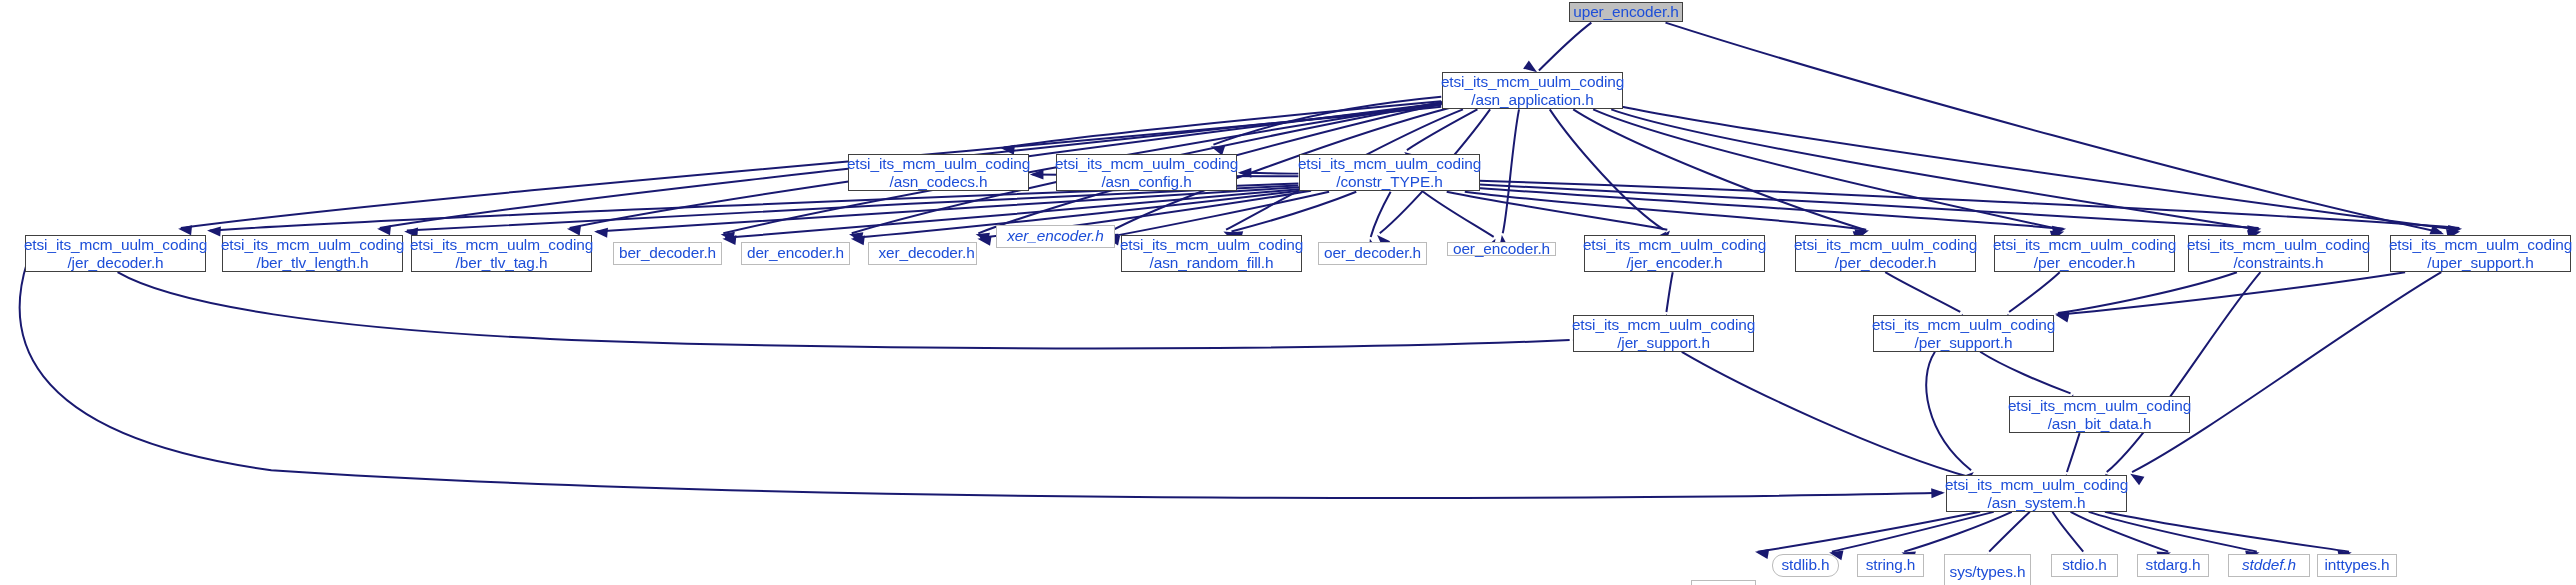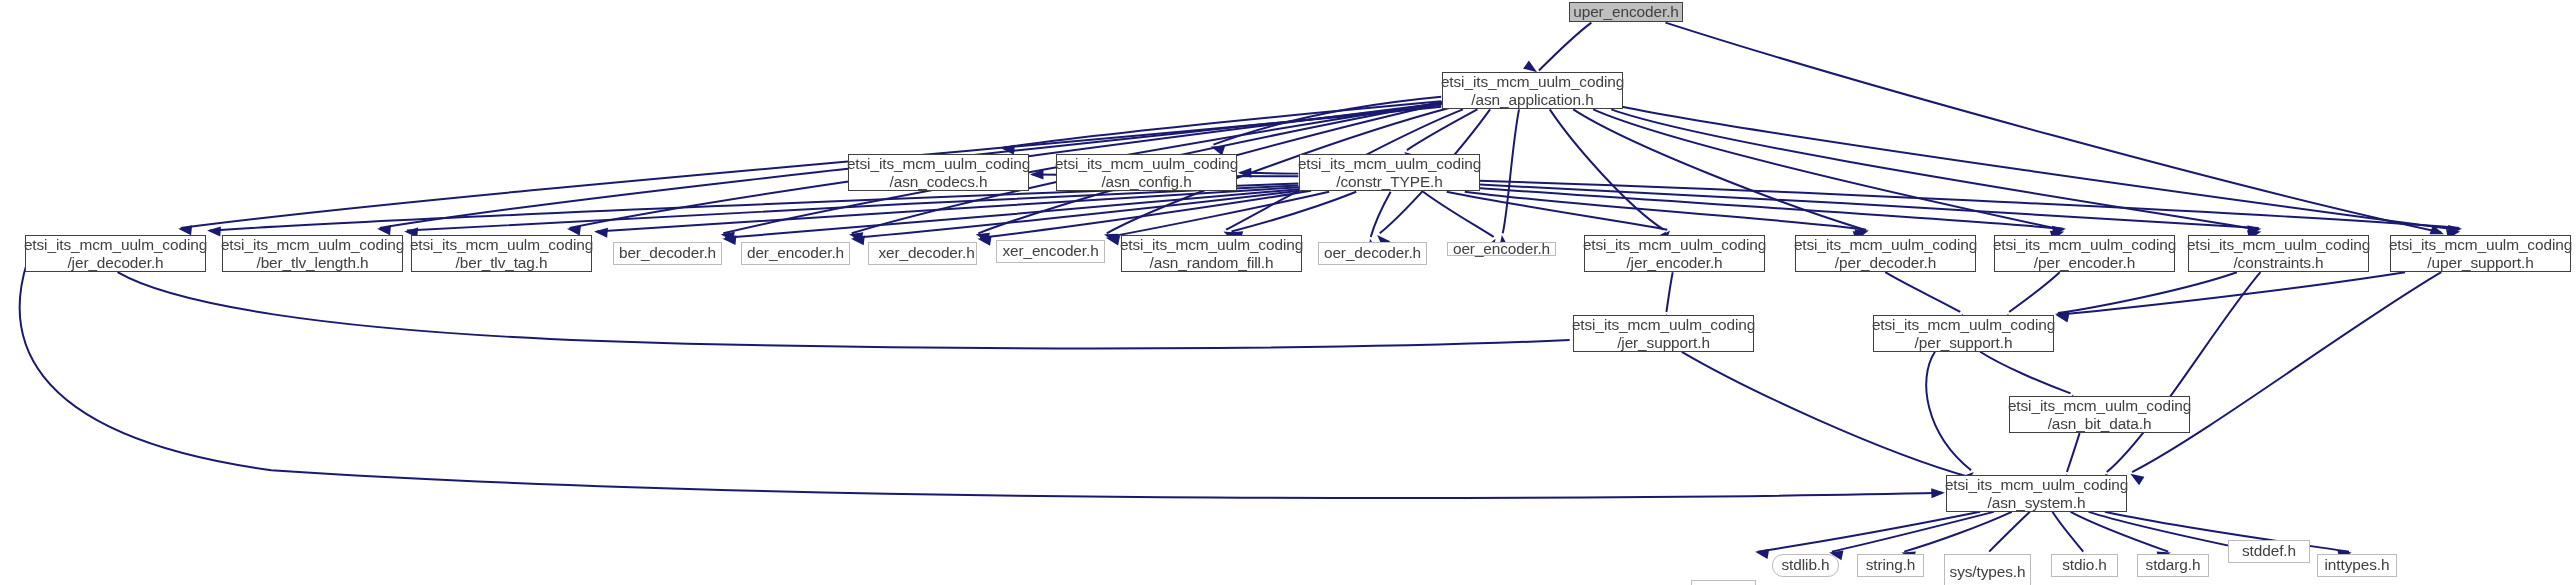--- a/index.html
+++ b/index.html
@@ -36,21 +36,21 @@
   }
   .node {
     position: absolute;
     box-sizing: border-box;
     display: flex;
     align-items: center;
     justify-content: center;
     text-align: center;
     font-size: 15.4px;
     line-height: 18px;
-    color: #404040;
+    color: #1d4ed8;
     background: #ffffff;
     border: 0.9px solid #bbbbbb;
     white-space: pre;
     letter-spacing: -0.1px;
   }
   .node.pkg {
     border: 1.4px solid #404040;
   }
   .node.root {
     background: #bfbfbf;
@@ -199,21 +199,21 @@
 /constr_TYPE.h</span></div>
       <div class="node pkg" style="left: 25px; top: 235px; width: 181px; height: 37px;"><span class="node-label">etsi_its_mcm_uulm_coding
 /jer_decoder.h</span></div>
       <div class="node pkg" style="left: 222px; top: 235px; width: 181px; height: 37px;"><span class="node-label">etsi_its_mcm_uulm_coding
 /ber_tlv_length.h</span></div>
       <div class="node pkg" style="left: 411px; top: 235px; width: 181px; height: 37px;"><span class="node-label">etsi_its_mcm_uulm_coding
 /ber_tlv_tag.h</span></div>
       <div class="node sys" style="left: 613px; top: 242px; width: 109px; height: 22.6px;"><span class="node-label">ber_decoder.h</span></div>
       <div class="node sys" style="left: 741px; top: 242px; width: 109px; height: 22.6px;"><span class="node-label">der_encoder.h</span></div>
       <div class="node sys" style="left: 868px; top: 242px; width: 109px; height: 22.6px; padding-left: 8px;"><span class="node-label">xer_decoder.h</span></div>
-      <div class="node sys" style="left: 996px; top: 240px; width: 109px; height: 22.6px;"><span class="node-label">xer_encoder.h</span></div>
+      <div class="node sys" style="left: 996px; top: 225px; width: 119px; height: 22.6px; font-style: italic;"><span class="node-label">xer_encoder.h</span></div>
       <div class="node pkg" style="left: 1121px; top: 235px; width: 181px; height: 37px;"><span class="node-label">etsi_its_mcm_uulm_coding
 /asn_random_fill.h</span></div>
       <div class="node sys" style="left: 1318px; top: 242px; width: 109px; height: 22.6px;"><span class="node-label">oer_decoder.h</span></div>
       <div class="node sys" style="left: 1447px; top: 242px; width: 109px; height: 14px;"><span class="node-label">oer_encoder.h</span></div>
       <div class="node pkg" style="left: 1584px; top: 235px; width: 181px; height: 37px;"><span class="node-label">etsi_its_mcm_uulm_coding
 /jer_encoder.h</span></div>
       <div class="node pkg" style="left: 1795px; top: 235px; width: 181px; height: 37px;"><span class="node-label">etsi_its_mcm_uulm_coding
 /per_decoder.h</span></div>
       <div class="node pkg" style="left: 1994px; top: 235px; width: 181px; height: 37px;"><span class="node-label">etsi_its_mcm_uulm_coding
 /per_encoder.h</span></div>
@@ -228,17 +228,17 @@
       <div class="node pkg" style="left: 2009px; top: 396px; width: 181px; height: 37px;"><span class="node-label">etsi_its_mcm_uulm_coding
 /asn_bit_data.h</span></div>
       <div class="node pkg" style="left: 1946px; top: 475px; width: 181px; height: 37px;"><span class="node-label">etsi_its_mcm_uulm_coding
 /asn_system.h</span></div>
       <div class="node sys" style="left: 1691px; top: 580px; width: 65px; height: 22.6px;"><span class="node-label">stdio.h</span></div>
       <div class="node sys" style="left: 1772px; top: 554px; width: 67px; height: 22.6px; border-radius: 11px;"><span class="node-label">stdlib.h</span></div>
       <div class="node sys" style="left: 1857px; top: 554px; width: 67px; height: 22.6px;"><span class="node-label">string.h</span></div>
       <div class="node sys" style="left: 1944px; top: 554px; width: 87px; height: 35px;"><span class="node-label">sys/types.h</span></div>
       <div class="node sys" style="left: 2051px; top: 554px; width: 67px; height: 22.6px;"><span class="node-label">stdio.h</span></div>
       <div class="node sys" style="left: 2137px; top: 554px; width: 72px; height: 22.6px;"><span class="node-label">stdarg.h</span></div>
-      <div class="node sys" style="left: 2228px; top: 540px; width: 82px; height: 22.6px;"><span class="node-label">stddef.h</span></div>
+      <div class="node sys" style="left: 2228px; top: 554px; width: 82px; height: 22.6px; font-style: italic;"><span class="node-label">stddef.h</span></div>
       <div class="node sys" style="left: 2317px; top: 554px; width: 80px; height: 22.6px;"><span class="node-label">inttypes.h</span></div>
     </div>
 </div>
 
 
 </body></html>

